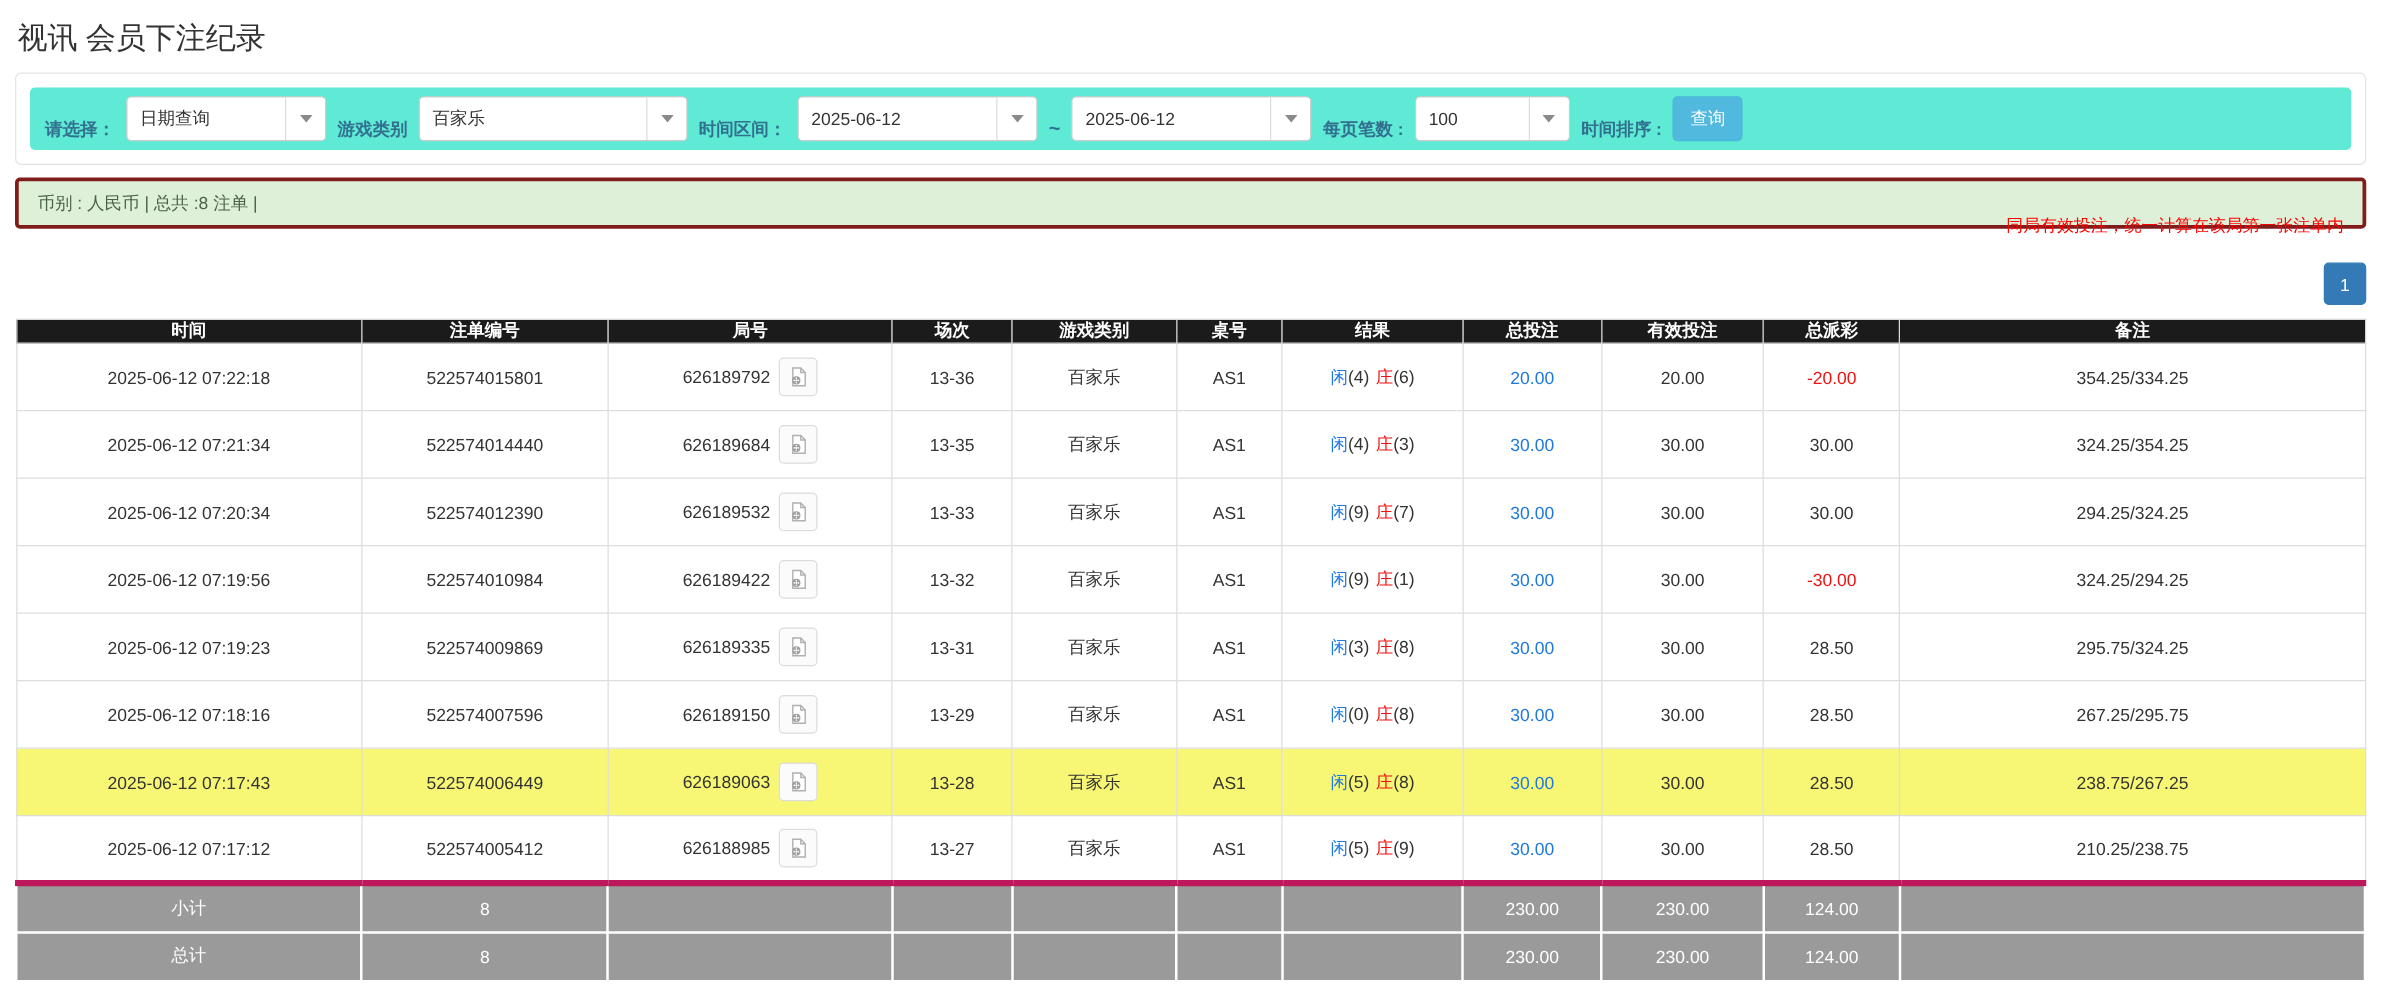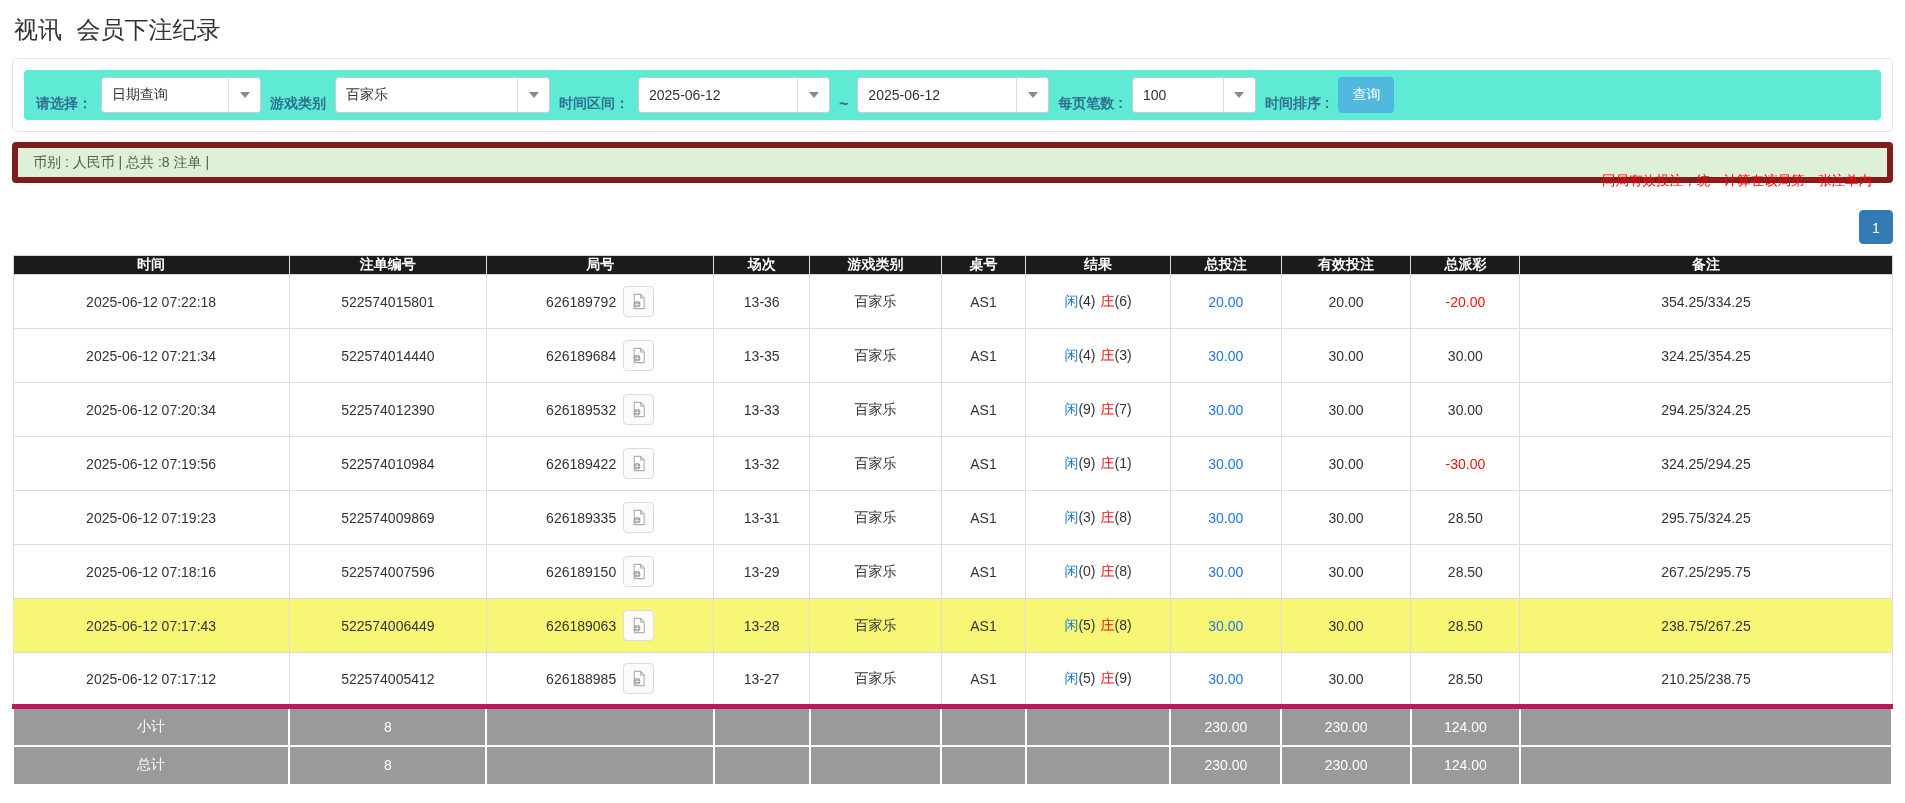--- a/index.html
+++ b/index.html
@@ -1,35 +1,35 @@
 <!DOCTYPE html>
 <html><head>
 <meta charset="utf-8">
 <style>
   * { box-sizing: border-box; }
   html,body { margin:0; padding:0; background:#fff; font-family:"Liberation Sans","DejaVu Sans",sans-serif; color:#333; }
   .page { width:1905px; min-height:803px; padding:0 12px; }
 
   
-  .page-title { font-size:24px; color:#333; padding:14px 0 12px 2px; font-weight:500;font-family:Liberation Mono, monospace; }
+  .page-title { font-size:24px; color:#333; padding:14px 0 12px 2px; font-weight:500; }
 
   
   .filter-panel { border:1px solid #e3e3e3; border-radius:5px; padding:11px; background:#fff; }
   .filter-bar { background:#5eead4; border-radius:4px; padding:7px 12px; display:flex; align-items:flex-end; gap:9px; height:50px; }
   .flabel { color:#31708f; font-weight:bold; font-size:14px; white-space:nowrap; }
   .sep { color:#31708f; font-weight:bold; }
   .select { background:#fff; border:1px solid #ccc; border-radius:4px; height:36px; display:flex; align-items:center; font-size:14px; color:#333; overflow:hidden; cursor:pointer;gap:20px; }
   .select .val { flex:1; padding:0 10px; white-space:nowrap; }
   .select .arrow { width:32px; height:100%; border-left:1px solid #ddd; display:flex; align-items:center; justify-content:center; background:#fff; }
   .tri { width:0; height:0; border-left:5px solid transparent; border-right:5px solid transparent; border-top:6px solid #8a8a8a; }
   .w-mode { width:160px; } .w-game { width:215px; } .w-date { width:192px; } .w-pp { width:124px; } .w-sort { width:198px; }
   .btn-search { background:#52b9de; border:1px solid #46b8da; color:#fff; font-size:14px; height:36px; padding:0 13px; border-radius:4px; cursor:pointer; }
 
   
-  .info-bar { margin-top:10px; background:#dff0d8; border:6px solid #7f1d1d; border-radius:4px; height:41px; display:flex; align-items:center; justify-content:space-between; padding:0 15px; }
+  .info-bar { margin-top:10px; background:#dff0d8; border:3px solid #7f1d1d; border-radius:4px; height:41px; display:flex; align-items:center; justify-content:space-between; padding:0 15px; }
   .info-left { color:#4a614a; font-size:14px; }
   .info-right { color:#ff0000; font-size:13.5px;margin-top:36px; }
 
   
   .pager { margin:27px 0 11px; text-align:right; }
   .page-btn { display:inline-block; width:34px; height:34px; line-height:34px; text-align:center; background:#337ab7; border:1px solid #337ab7; color:#fff; font-size:14px; border-radius:4px; cursor:pointer; }
 
   
   table.records { width:100%; border-collapse:collapse; table-layout:fixed; font-size:14px; }
   table.records thead th { background:#1b1b1b; color:#fff; font-weight:bold; height:17px; border:1px solid #d8d8d8; padding:0 4px; }

